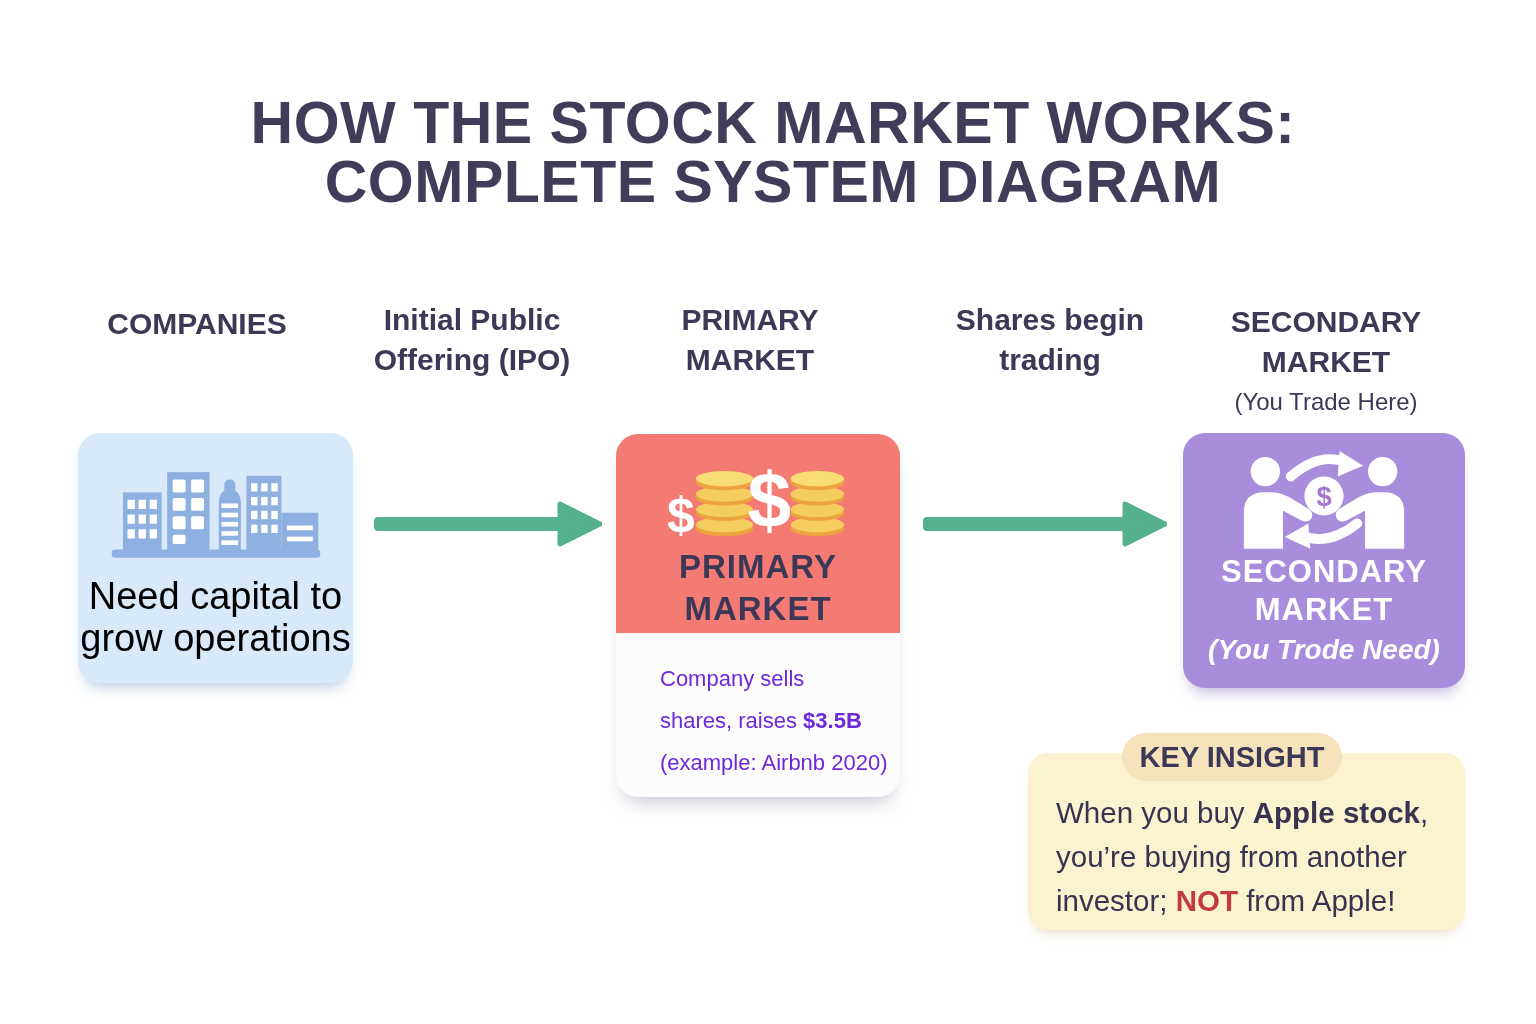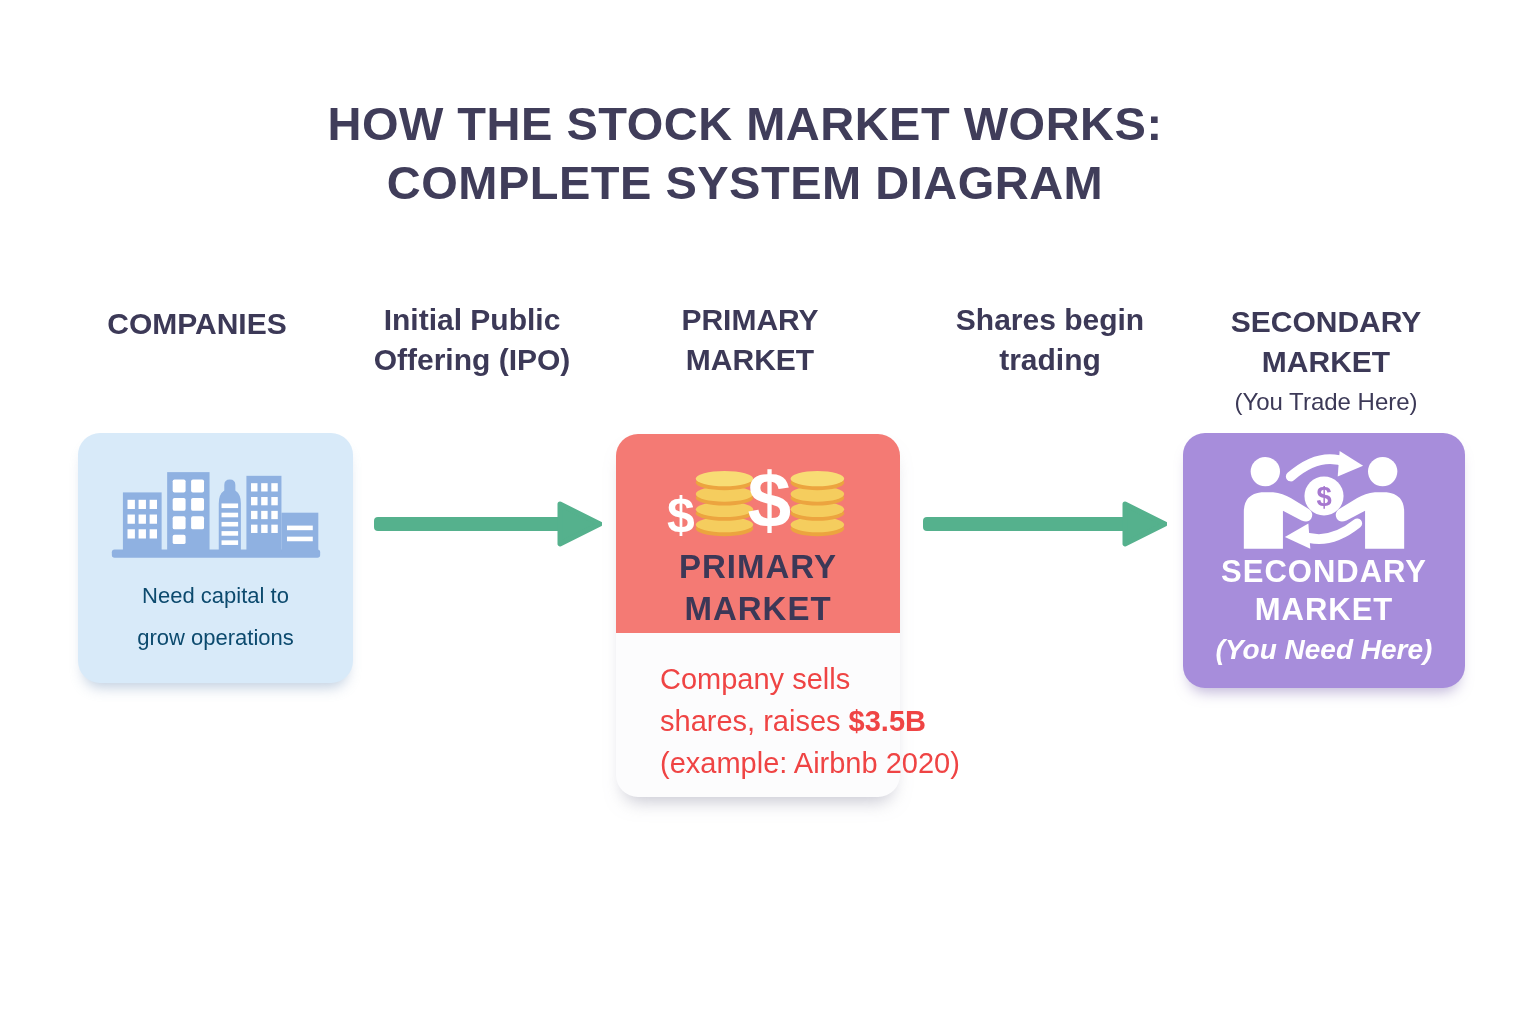--- a/index.html
+++ b/index.html
@@ -2,46 +2,46 @@
 <html><head>
 <meta charset="utf-8">
 <style>
   html,body{margin:0;padding:0;background:#ffffff;}
   .canvas{
     position:relative;width:1536px;height:1024px;background:#ffffff;
     font-family:"Liberation Sans","DejaVu Sans",sans-serif;color:#37344f;overflow:hidden;
   }
   
   .title{position:absolute;top:94px;left:0;width:1490px;text-align:center;
-    font-weight:800;font-size:47px;line-height:59px;color:#403d5a;letter-spacing:.5px;}
+    font-weight:800;font-size:59px;line-height:59px;color:#403d5a;letter-spacing:.5px;padding-left:28px;}
   
   .stage-label{position:absolute;text-align:center;color:#3c3957;}
   .lbl-line{font-size:30px;line-height:40px;}
   .w800{font-weight:800;}
   .w600{font-weight:600;}
   .lbl-companies{left:67px;top:304px;width:260px;}
   .lbl-ipo{left:347px;top:300px;width:250px;}
   .lbl-primary{left:655px;top:300px;width:190px;}
   .lbl-shares{left:930px;top:300px;width:240px;}
   .lbl-secondary{left:1195px;top:302px;width:262px;}
   .lbl-sub{font-weight:500;font-size:24px;line-height:40px;}
   
   .card{position:absolute;border-radius:22px;}
   .card-companies{left:78px;top:433px;width:275px;height:250px;background:#d8eaf9;
     box-shadow:0 10px 14px -6px rgba(110,145,185,.45);text-align:center;}
   .buildings{margin-top:24px;}
-  .companies-text{margin-top:10px;font-size:22px;line-height:42px;font-weight:500;color:#0c4a6e;}
+  .companies-text{margin-top:10px;font-size:38px;line-height:42px;font-weight:500;color:#000000;}
   .card-primary{left:616px;top:434px;width:284px;height:363px;background:#fcfcfd;
     box-shadow:0 12px 18px -8px rgba(150,150,170,.55);}
   .primary-header{position:absolute;left:0;top:0;width:100%;height:199px;background:#f47a74;
     border-radius:22px 22px 0 0;text-align:center;}
   .coins{margin-top:12px;}
   .primary-title{font-size:33px;font-weight:800;letter-spacing:1px;line-height:42px;color:#3c3857;margin-top:0;}
-  .primary-body{position:absolute;left:44px;top:224px;width:360px;font-size:29px;line-height:42px;
-    color:#ef4444;white-space:nowrap;}
+  .primary-body{position:absolute;left:44px;top:224px;width:360px;font-size:22px;line-height:42px;
+    color:#6d28d9;white-space:nowrap;}
   .primary-body b{font-weight:800;}
   .card-secondary{left:1183px;top:433px;width:282px;height:255px;background:#a78ddb;
     box-shadow:0 10px 14px -6px rgba(130,110,180,.5);text-align:center;color:#ffffff;}
   .people{margin-top:14px;}
   .secondary-title{font-size:31px;font-weight:800;letter-spacing:1px;line-height:38px;margin-top:0;}
   .secondary-sub{font-style:italic;font-size:28px;font-weight:600;margin-top:5px;}
   
   .arrow{position:absolute;}
   .arrow-1{left:374px;top:501px;}
   .arrow-2{left:923px;top:501px;}
@@ -200,17 +200,25 @@
       <path d="M106 4 L130 19 L104 30 Z" fill="#ffffff"></path>
       <path d="M124 78 Q94 102 66 90" fill="none" stroke="#ffffff" stroke-width="10" stroke-linecap="round"></path>
       <path d="M74 78 L50 92 L76 104 Z" fill="#ffffff"></path>
       <circle cx="90" cy="50" r="20" fill="#ffffff"></circle>
       <text x="90" y="60" text-anchor="middle" font-size="28" font-weight="800" fill="#a678cf">$</text>
     </svg>
     <div class="secondary-title">
       <div>SECONDARY</div>
       <div>MARKET</div>
     </div>
-    <div class="secondary-sub">(You Need Here)</div>
+    <div class="secondary-sub">(You Trode Need)</div>
   </section>
 
+  <aside class="insight">
+    <div class="insight-tab">KEY INSIGHT</div>
+    <div class="insight-body">
+      <div><span>When you buy </span><b>Apple stock</b><span>,</span></div>
+      <div>you’re buying from another</div>
+      <div><span>investor; </span><b class="not">NOT</b><span> from Apple!</span></div>
+    </div>
+  </aside>
 
 </div>
 
 </body></html>

